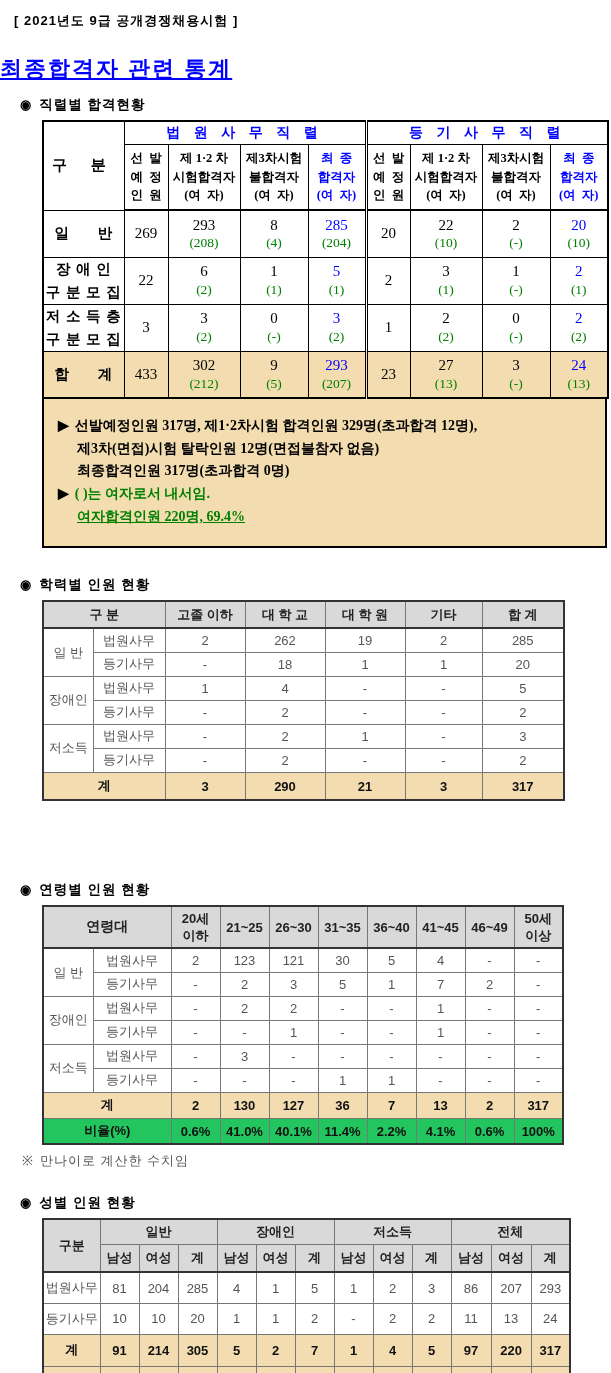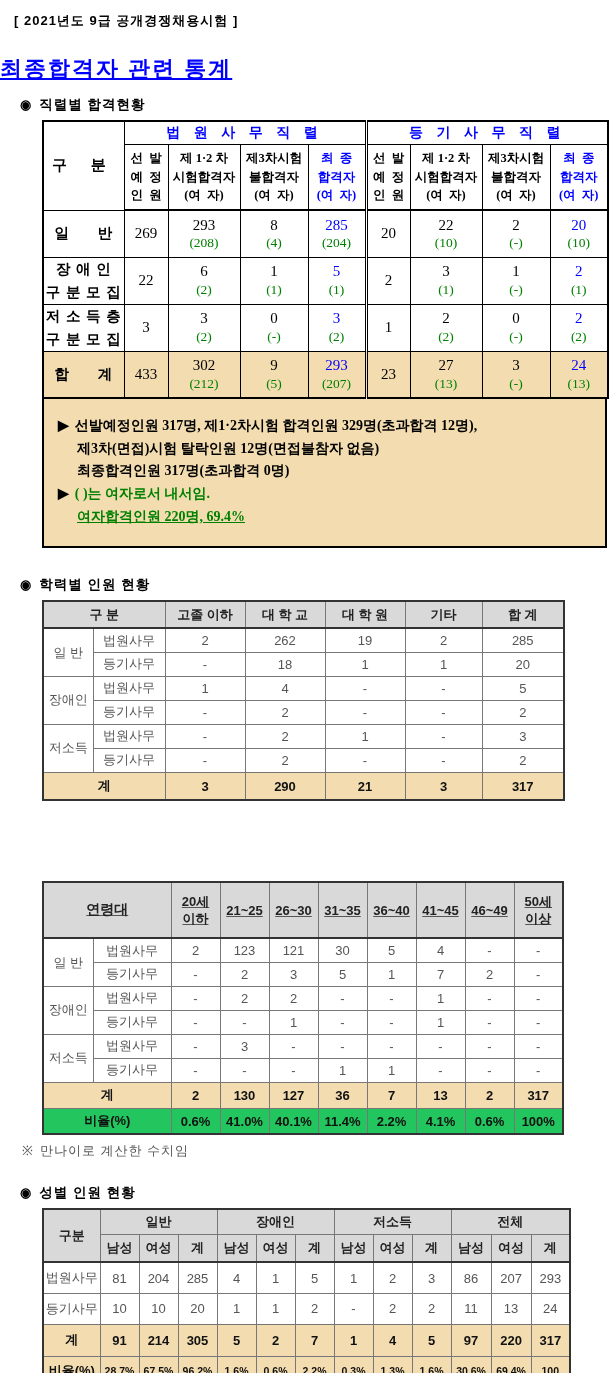--- a/index.html
+++ b/index.html
@@ -49,21 +49,21 @@
   .dt thead{border-bottom:2px solid #333;}
   .dt tr.total td{background:#f3ddb0;color:#111;font-weight:bold;}
   .pre{white-space:pre-wrap;line-height:1.35;}
 
   #t2{margin-left:42px;width:521px;}
   #t2 thead tr{height:27px;}
   #t2 tbody tr{height:24px;}
   #t2 tr.total{height:28px;}
 
   #t3{margin-left:42px;width:520px;}
-  #t3 thead tr{height:56px;text-decoration:underline;}
+  #t3 thead tr{height:42px;}
   #t3 tbody tr{height:24px;}
   #t3 tr.total,#t3 tr.ratio{height:26px;}
   #t3 tr.ratio td{background:#22c55e;color:#111;font-weight:bold;}
   #t3 .cornerbig{font-size:14px;}
 
   .tbl-note{margin:6px 0 0 22px;font-size:13px;color:#555;letter-spacing:1px;}
   .tbl-note .mark{margin-right:6px;}
 
   #t4{margin-left:42px;width:527px;font-size:13px;}
   #t4 thead tr.r1{height:25px;}
@@ -362,20 +362,23 @@
         <td>290</td>
         <td>21</td>
         <td>3</td>
         <td>317</td>
       </tr>
     </tbody>
   </table>
 
   <div class="gap-l"></div>
 
+  <div class="sec-head">
+    <span class="bullet">◉</span><span>연령별 인원 현황</span>
+  </div>
 
   <table id="t3" class="dt">
     <colgroup>
         <col style="width:50px">
         <col style="width:78px">
         <col style="width:49px">
         <col style="width:49px">
         <col style="width:49px">
         <col style="width:49px">
         <col style="width:49px">

